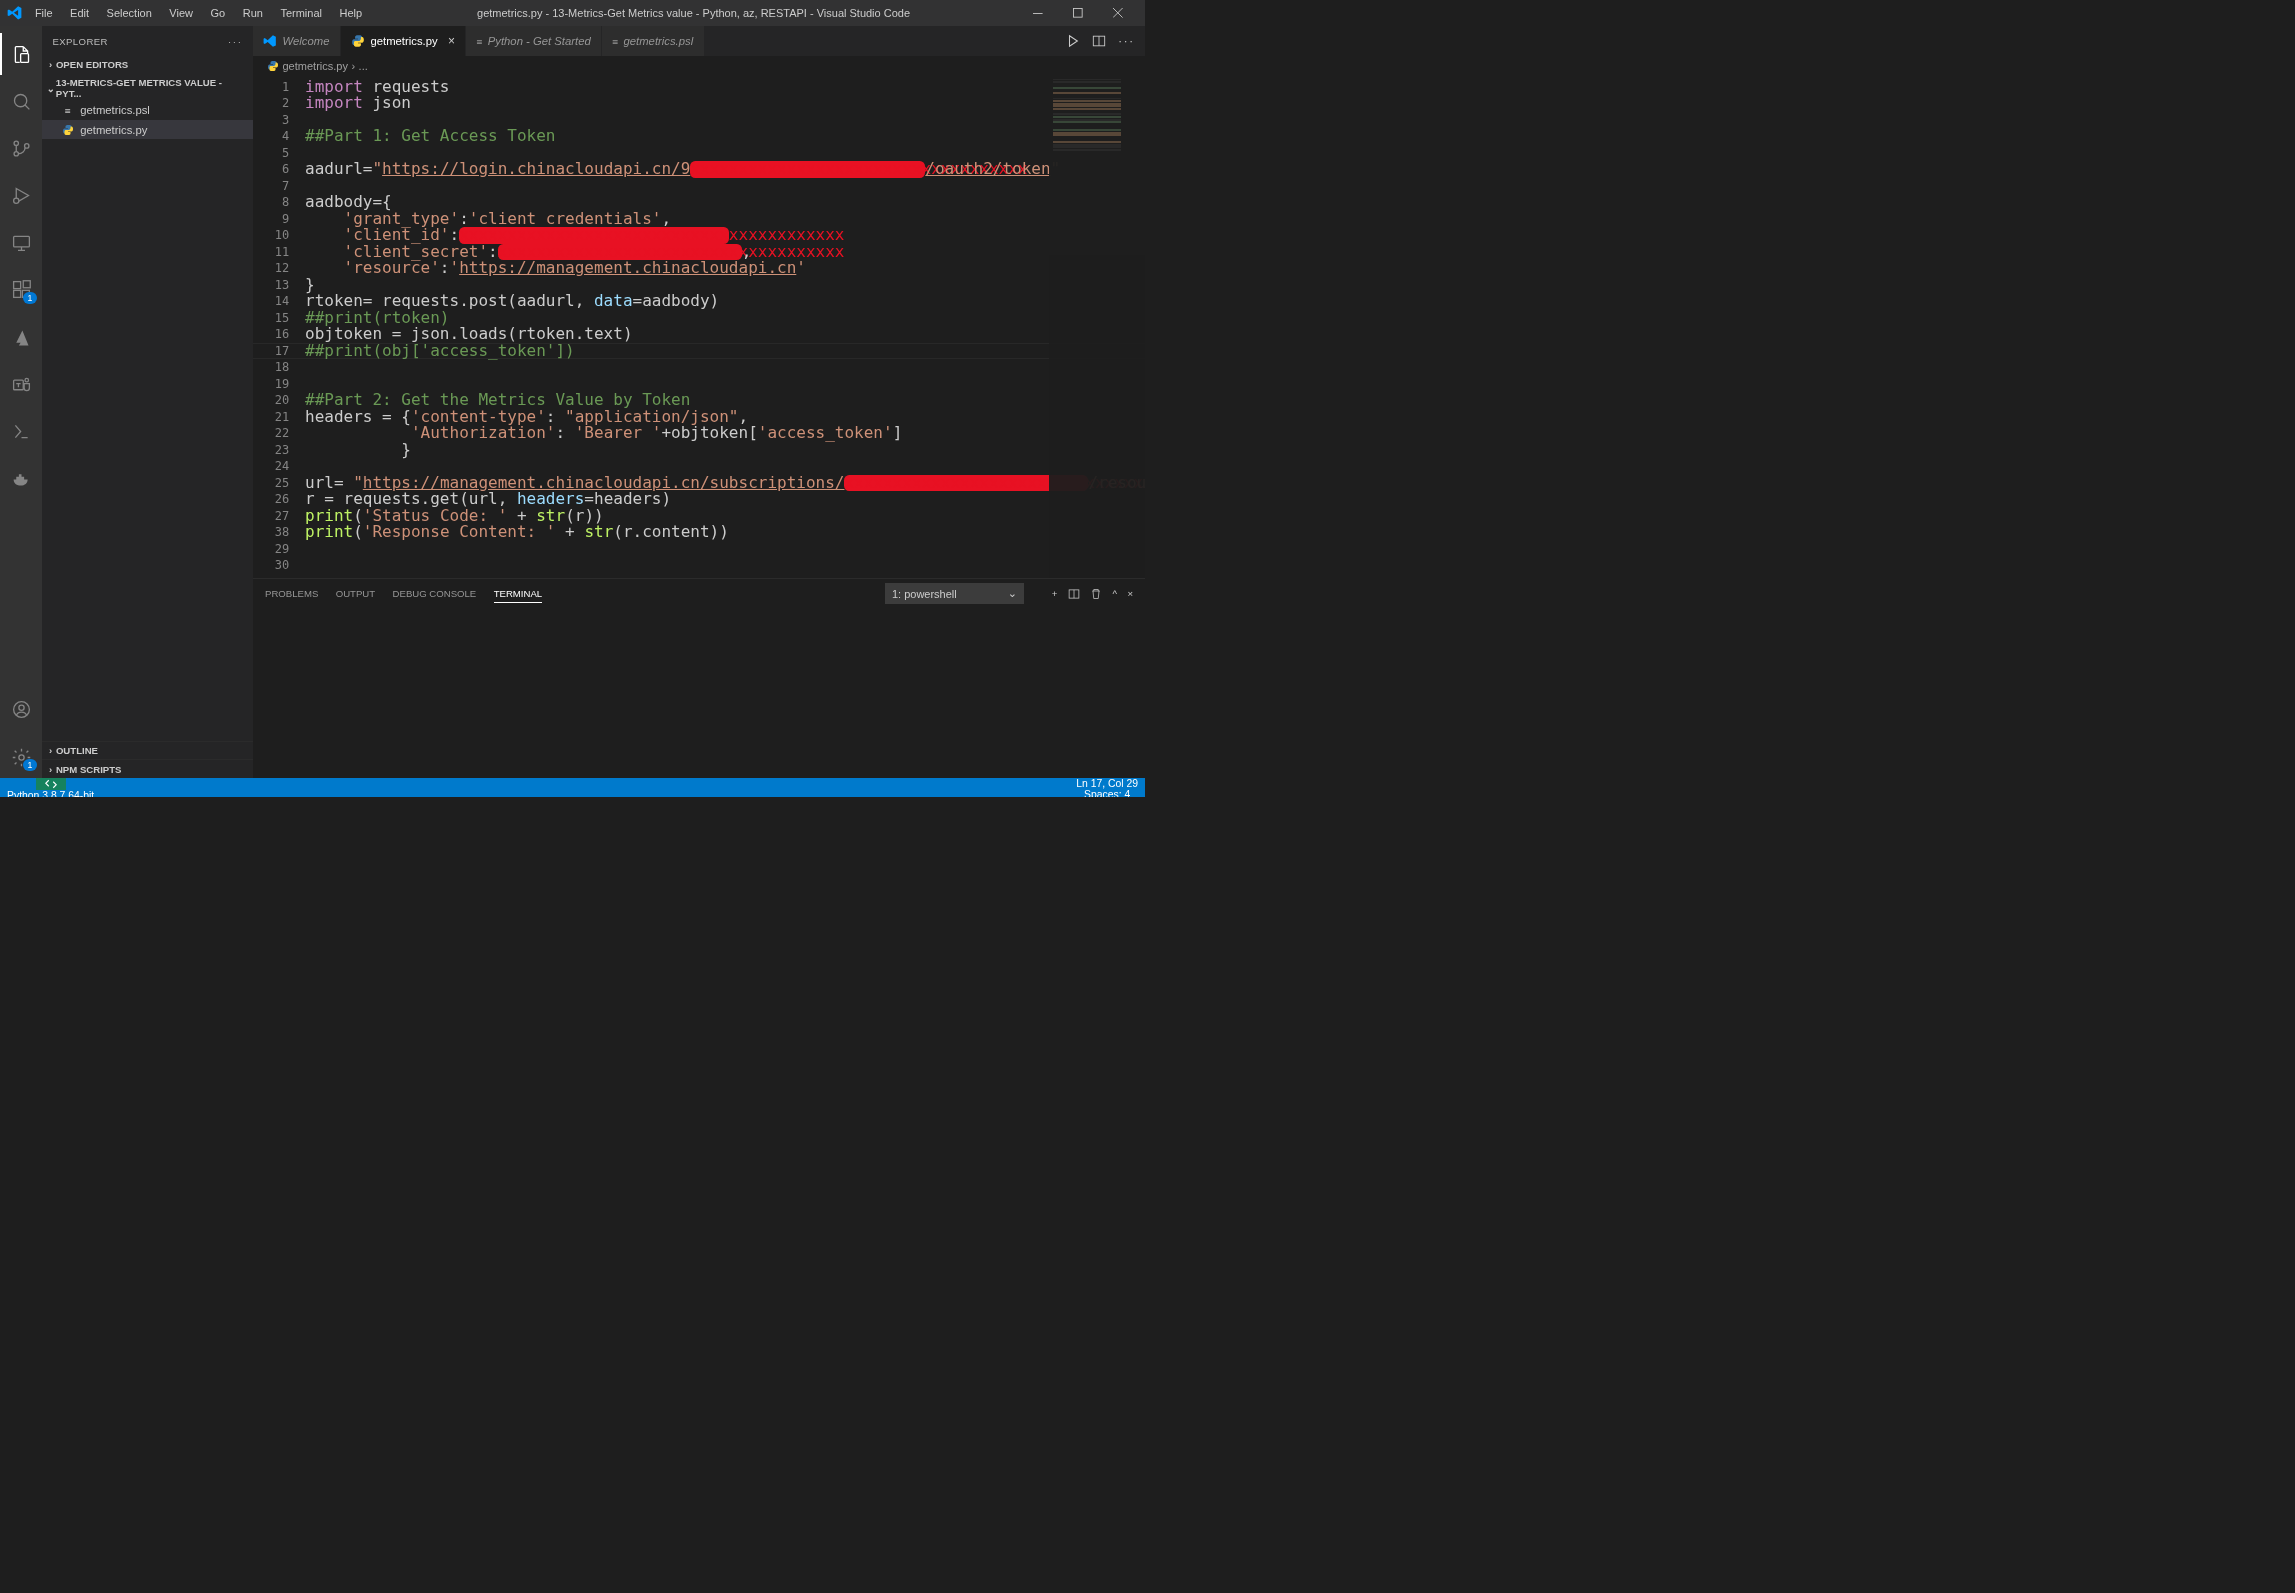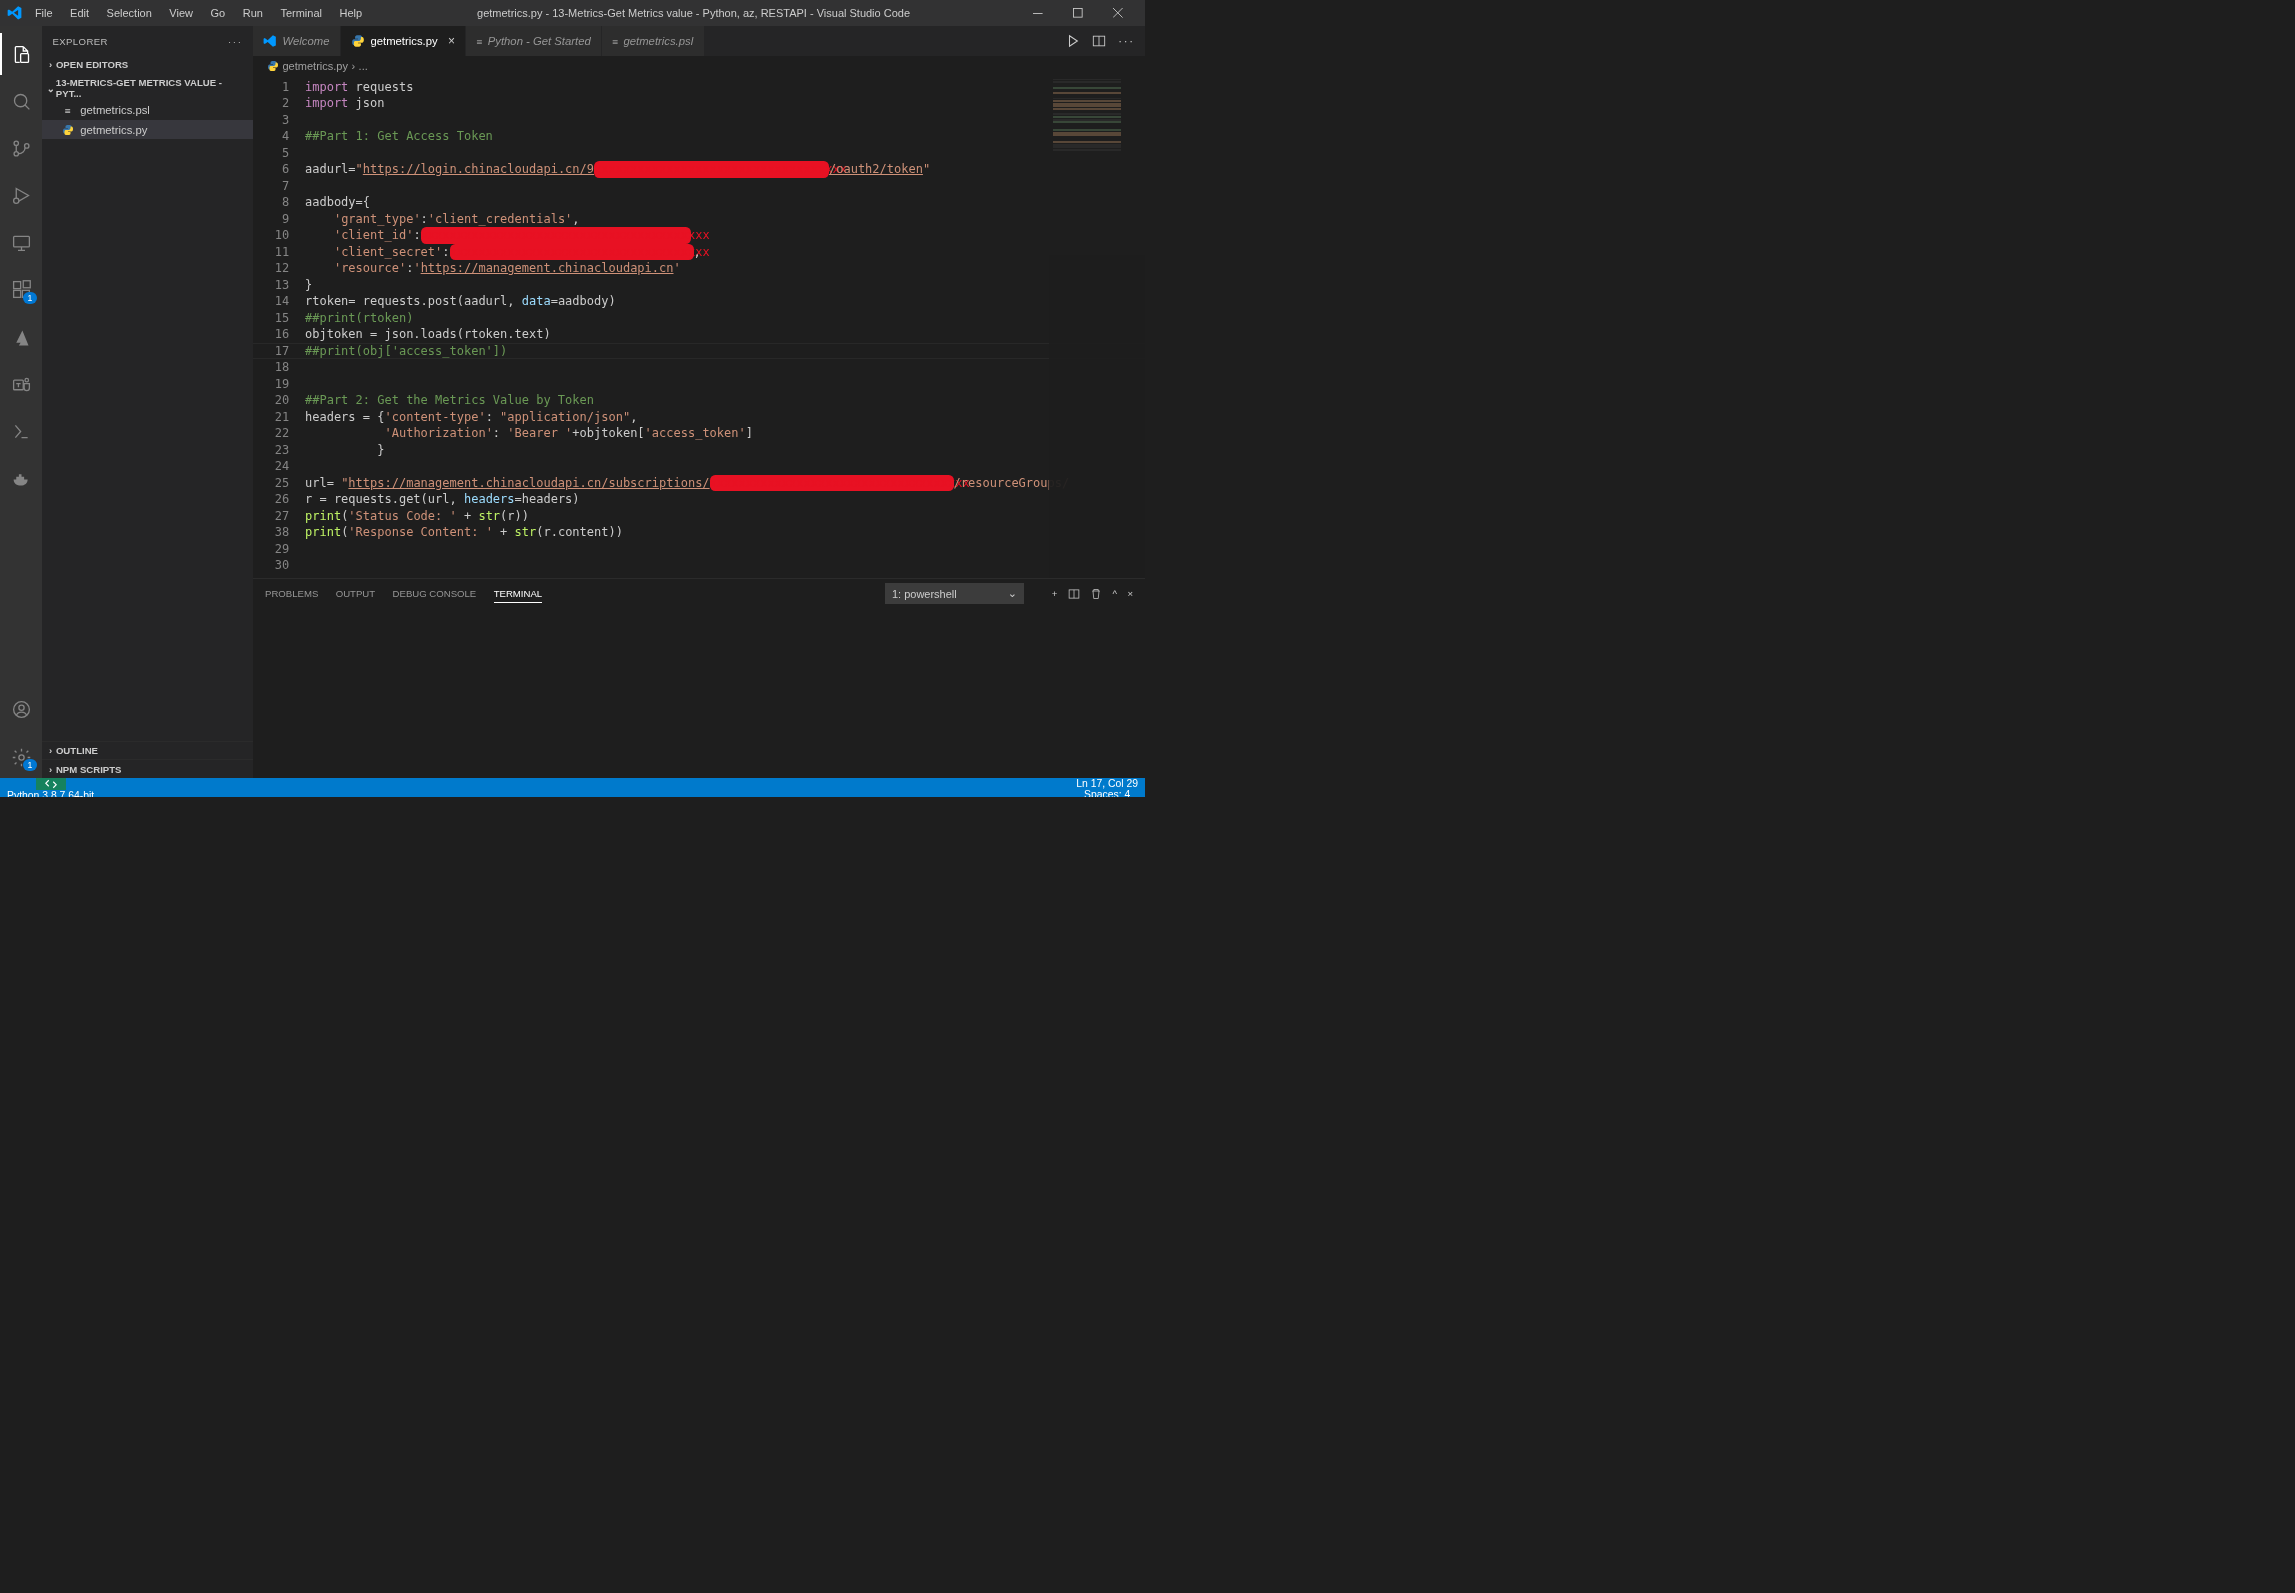--- a/index.html
+++ b/index.html
@@ -51,21 +51,21 @@
 .tab { display:flex; align-items:center; padding:0 10.4px; gap:5.2px; font-size:11.3px; color:#969696; background:#2d2d2d; border-right:0.9px solid #252526; cursor:pointer; font-style: italic; }
 .tab.active { background:#1e1e1e; color:#fff; font-style: normal; }
 .tab .close { margin-left:5.2px; font-size:12px; color:#ccc; }
 .tabs-spacer { flex:1; }
 .editor-actions { display:flex; align-items:center; gap:12px; padding:0 10.4px; color:#ccc; }
 
 .breadcrumb { height:19px; display:flex; align-items:center; padding:0 14px; font-size:11px; color:#a0a0a0; gap:3.5px; }
 
 .code-wrap { position:relative; flex:1; display:flex; overflow:hidden; }
 .gutter { width:52px; text-align:right; padding:3.5px 15.7px 3.5px 0; color:#858585; font-family:Consolas,monospace; font-size:12px; line-height:16.5px; }
-.code { flex:1; padding:3.5px 0; font-family:Consolas,monospace; font-size:12px; line-height:16.5px; white-space:pre; overflow:hidden; position:relative; }
+.code { flex:1; padding:3.5px 0; font-family:Consolas,monospace; font-size:16px; line-height:16.5px; white-space:pre; overflow:hidden; position:relative; }
 .minimap { position:absolute; right:0; top:0; width:96px; height:100%; background:#1e1e1e; opacity:0.95; }
 .mm-block { position:absolute; background:#2a2a2a; height:1.7px; left:3.5px; right:24px; }
 .cur-line { position:absolute; left:0; right:0; height:16.5px; border-top:0.9px solid #282828; border-bottom:0.9px solid #282828; top:calc(3.5px + 16*16.5px); pointer-events:none; }
 
 .tok-kw { color:#c586c0; }
 .tok-str { color:#ce9178; }
 .tok-cmt { color:#6a9955; }
 .tok-id { color:#9cdcfe; }
 .tok-fn { color:#bef264; }
 .tok-url { text-decoration: underline; }

